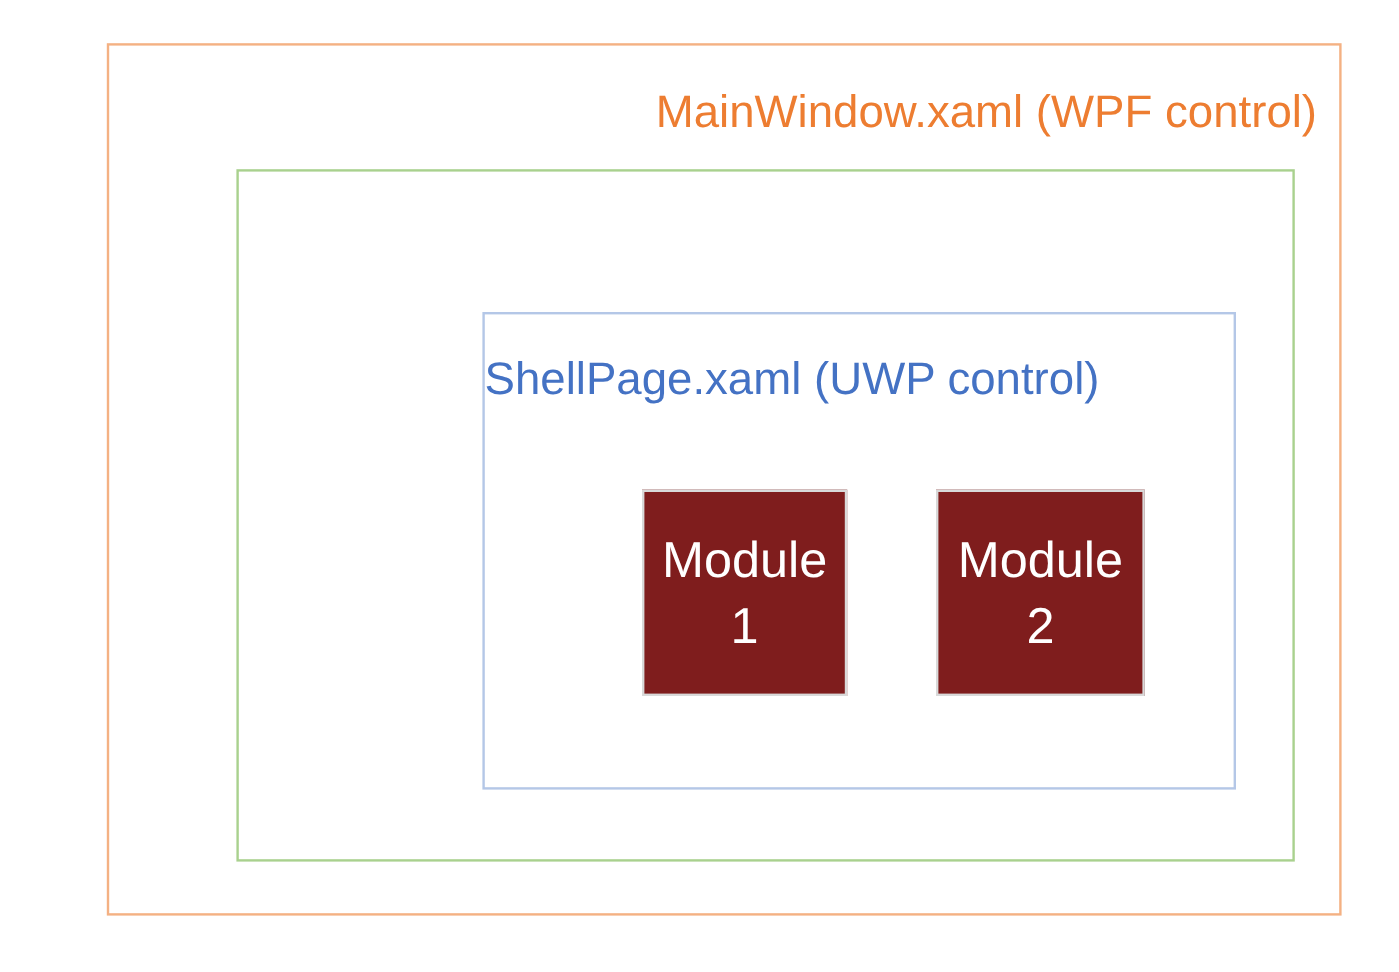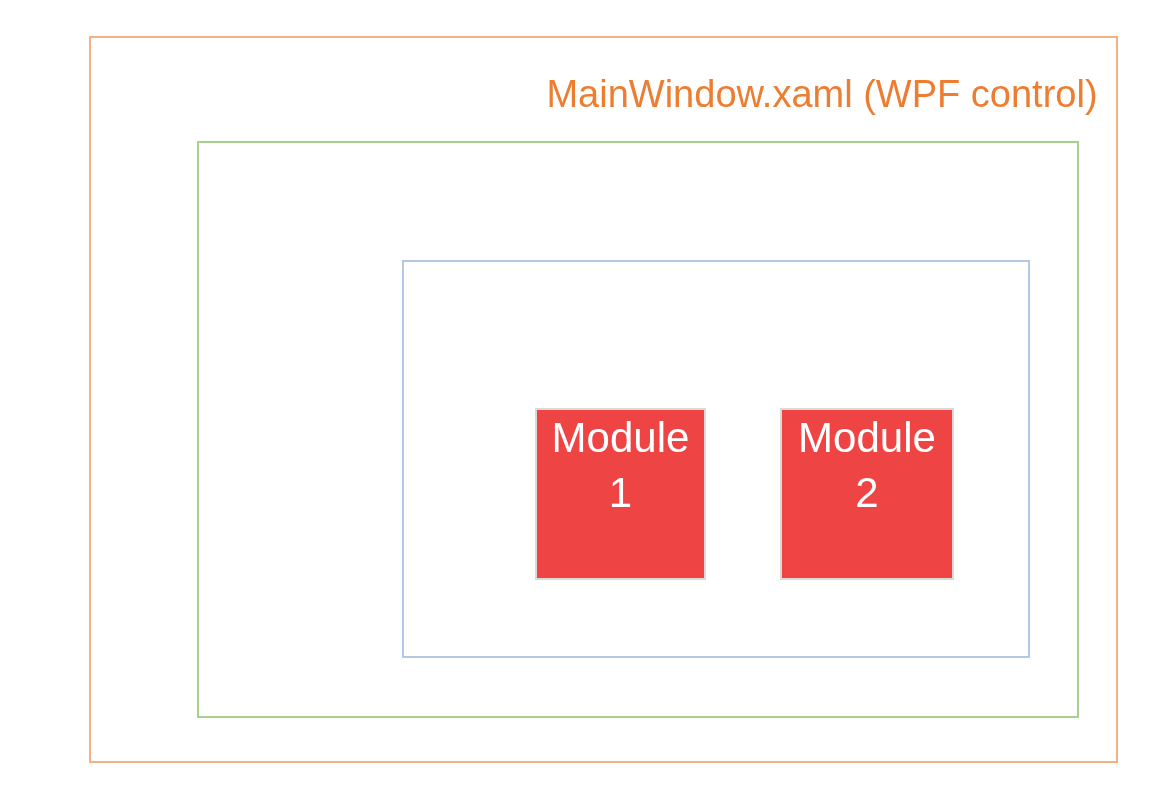--- a/index.html
+++ b/index.html
@@ -43,45 +43,46 @@
     font-size: 38px;
     line-height: 1.2;
     font-weight: 400;
   }
   .title-outer { left: 731px; top: 34px; color: #ED7D31; }
   .title-host  { left: 654px; top: 30px; color: #70AD47; }
   .title-shell { left: 256px; top: 32px; color: #4472C4; }
   .module {
     position: absolute;
     box-sizing: border-box;
-    background: #ef4444;
+    background: #7f1d1d;
     border: 2px solid #D9D9D9;
     color: #FFFFFF;
     display: flex;
     flex-direction: column;
     align-items: center;
-    justify-content: flex-start;
+    justify-content: center;
     text-align: center;
     font-size: 42px;
     line-height: 55px;
   }
   .module-1 { left: 131px; top: 146px; width: 171px; height: 172px; }
   .module-2 { left: 376px; top: 146px; width: 174px; height: 172px; }
 </style>
 </head>
 <body>
 
 <div class="canvas">
 
   <div class="frame frame-outer">
     <div class="frame-title title-outer">MainWindow.xaml (WPF control)</div>
 
     <div class="frame frame-host">
 
       <div class="frame frame-shell">
+        <div class="frame-title title-shell">ShellPage.xaml (UWP control)</div>
 
         <div class="module module-1">
           <div>Module</div>
           <div>1</div>
         </div>
 
         <div class="module module-2">
           <div>Module</div>
           <div>2</div>
         </div>

